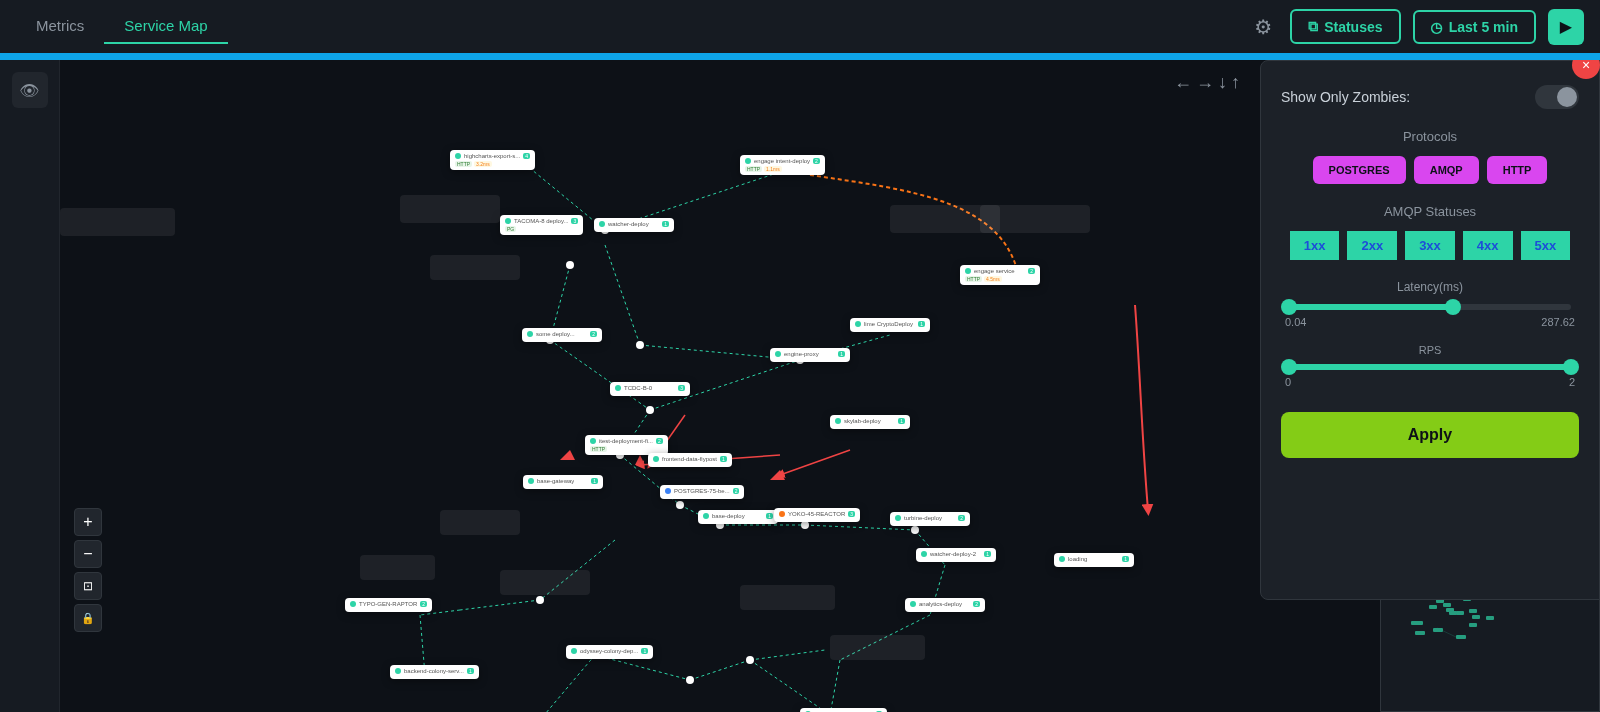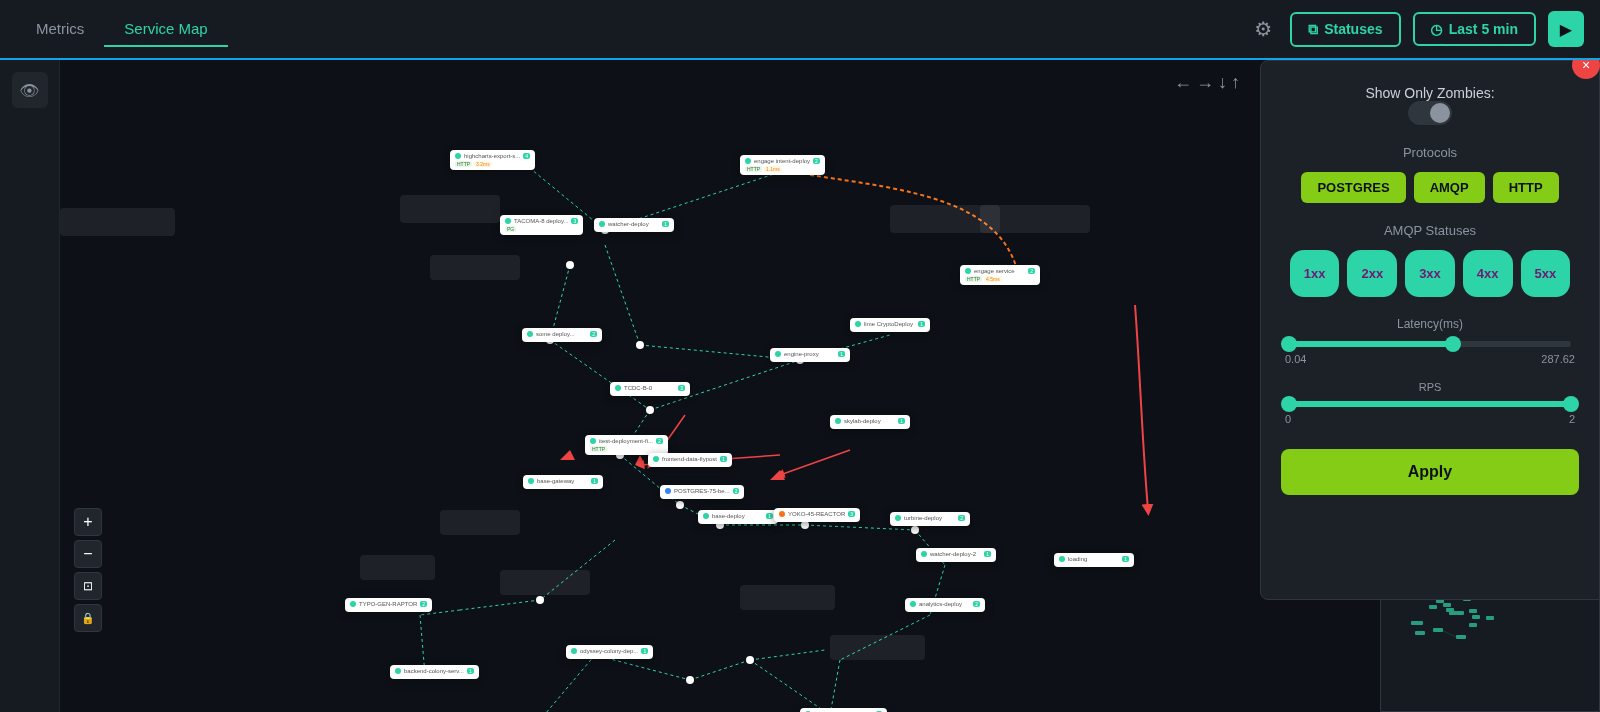--- a/index.html
+++ b/index.html
@@ -5,21 +5,21 @@
     * { box-sizing: border-box; margin: 0; padding: 0; }
     body { background: #0d1117; color: #fff; font-family: -apple-system, BlinkMacSystemFont, 'Segoe UI', sans-serif; width: 1600px; height: 712px; overflow: hidden; }
 
     
     .header {
       display: flex;
       align-items: center;
       background: #161b22;
       height: 60px;
       padding: 0 16px;
-      border-bottom: 2px solid #0ea5e9;
+      border-bottom: 7px solid #0ea5e9;
       position: relative;
       z-index: 100;
     }
     .tab {
       padding: 8px 20px;
       cursor: pointer;
       color: #8b949e;
       font-size: 15px;
       border-bottom: 2px solid transparent;
     }
@@ -232,21 +232,20 @@
       cursor: pointer;
       display: flex;
       align-items: center;
       justify-content: center;
     }
     .panel-row {
       display: flex;
       align-items: center;
       justify-content: space-between;
       margin-bottom: 20px;
-      flex-direction: column;
     }
     .panel-label {
       color: #c9d1d9;
       font-size: 14px;
     }
     .toggle {
       width: 44px;
       height: 24px;
       background: #30363d;
       border-radius: 12px;
@@ -268,41 +267,41 @@
       text-align: center;
       margin-bottom: 12px;
     }
     .protocol-btns {
       display: flex;
       gap: 8px;
       justify-content: center;
       margin-bottom: 20px;
     }
     .proto-btn {
-      background: #84cc16;
+      background: #d946ef;
       border: none;
       color: #0d1117;
       padding: 8px 16px;
       border-radius: 6px;
-      font-size: 13px;
+      font-size: 11px;
       font-weight: 700;
       cursor: pointer;
     }
     .status-btns {
       display: flex;
       gap: 8px;
       justify-content: center;
       margin-bottom: 20px;
     }
     .status-btn {
       background: #2dd4a7;
       border: none;
-      color: #701a75;
-      padding: 16px 14px;
-      border-radius: 14px;
+      color: #1d4ed8;
+      padding: 7px 14px;
+      border-radius: 0;
       font-size: 13px;
       font-weight: 700;
       cursor: pointer;
     }
     .slider-section {
       margin-bottom: 16px;
     }
     .slider-title {
       color: #8b949e;
       font-size: 12px;

